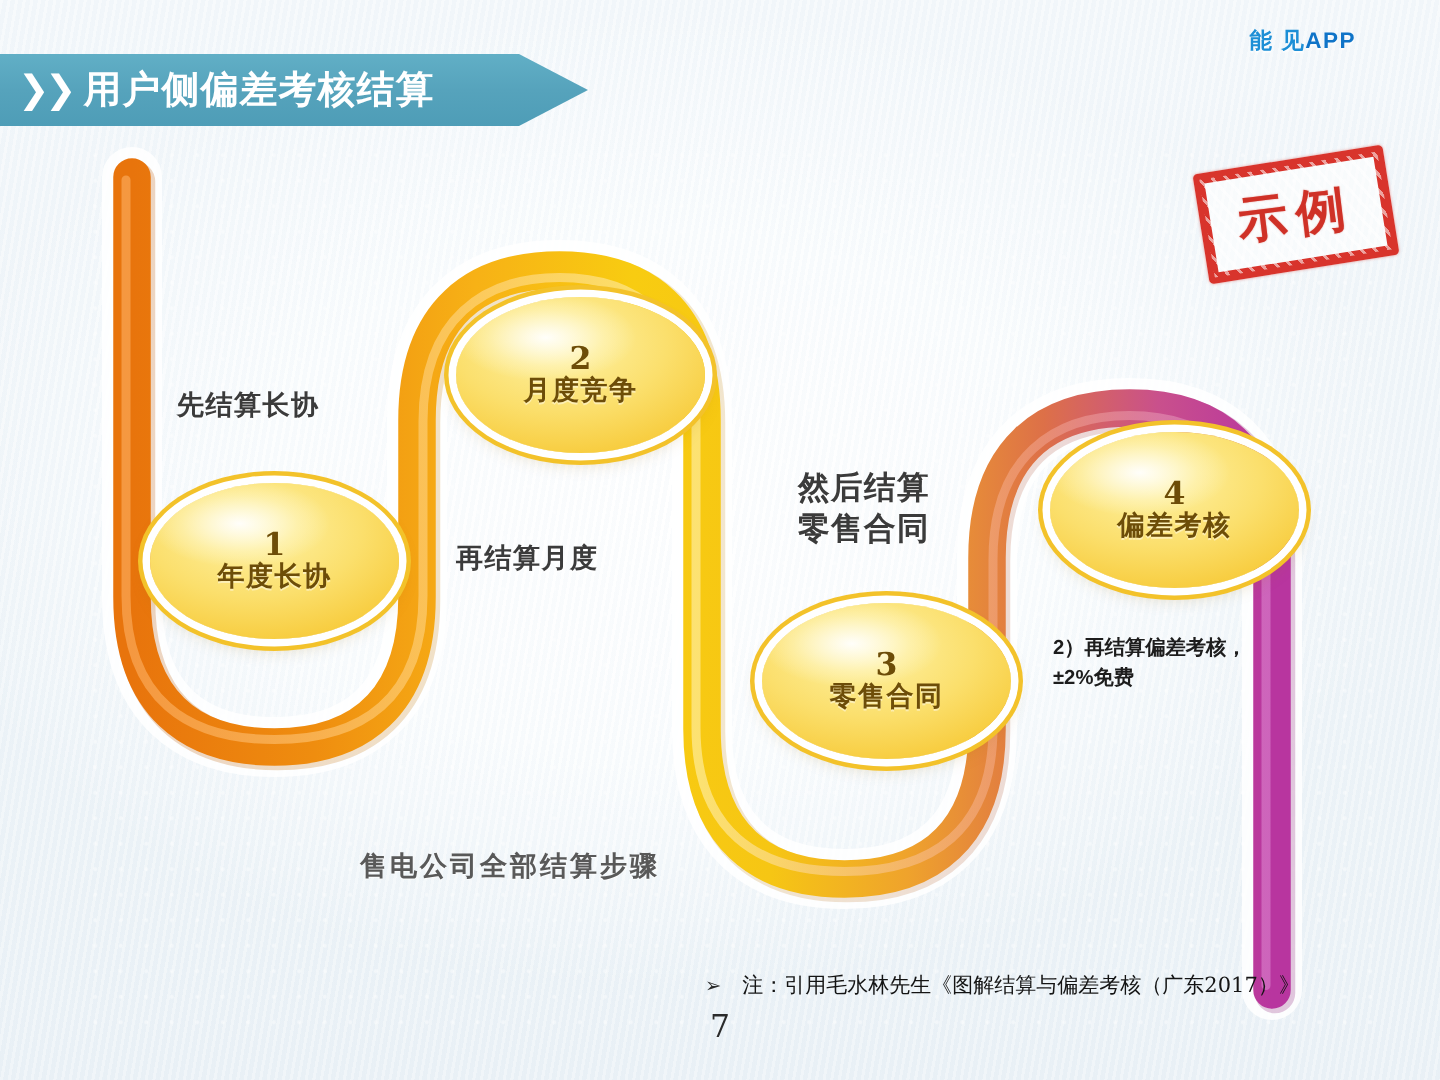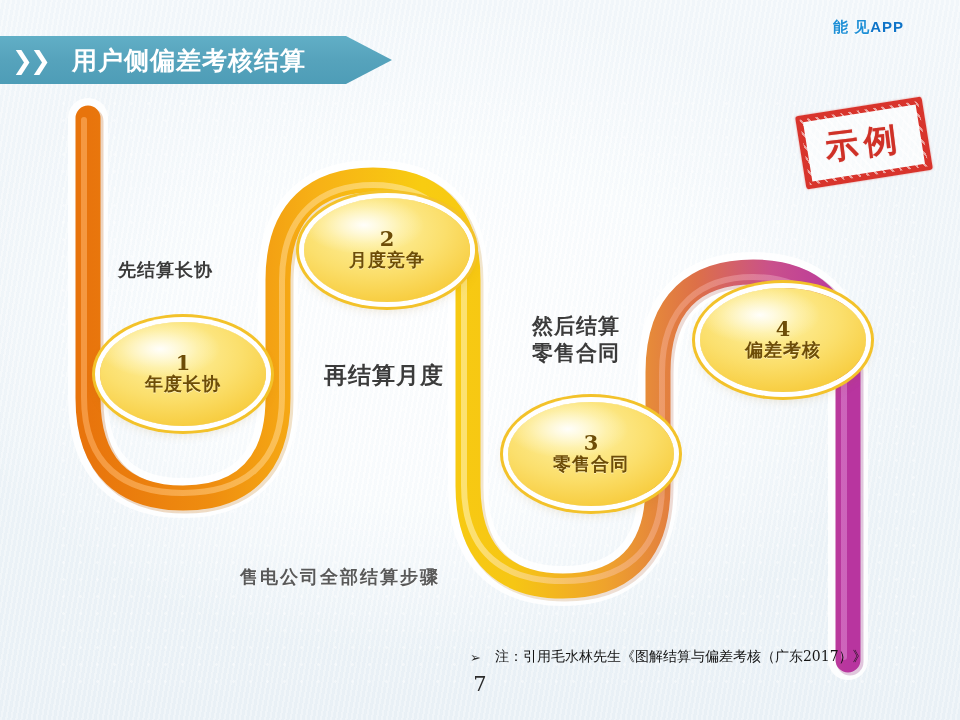--- a/index.html
+++ b/index.html
@@ -32,21 +32,21 @@
     background:linear-gradient(180deg,#61afc6 0%,#56a3bc 50%,#4e9db7 100%);
     clip-path:polygon(0 0, 346px 0, 392px 24px, 346px 48px, 0 48px);
     display:flex;align-items:center;
   }
   #banner .chev{
     color:#ffffff;font-size:25px;font-weight:bold;letter-spacing:-3px;
     margin-left:12px;line-height:1;
   }
   #banner .btitle{
     color:#ffffff;font-size:25px;font-weight:bold;letter-spacing:1px;
-    margin-left:24px;line-height:1;
+    margin-left:8px;line-height:1;
   }
 
   
   #logo{
     position:absolute;right:56px;top:18px;
     font-size:15px;font-weight:bold;color:#1d8fd6;
     letter-spacing:1px;
     text-shadow:0 1px 1px rgba(255,255,255,.8);
   }
   #logo .l2{color:#0f74c8;}
@@ -109,21 +109,21 @@
   #b2{left:304px;top:198px;width:166px;height:104px;}
   #b3{left:508px;top:402px;width:166px;height:104px;}
   #b4{left:700px;top:288px;width:166px;height:104px;}
 
   
   .cap{
     position:absolute;color:#3b3b3b;font-weight:bold;letter-spacing:1px;
     text-shadow:0 1px 0 rgba(255,255,255,.75);
   }
   #cap1{left:118px;top:258px;font-size:18px;}
-  #cap2{left:324px;top:360px;font-size:23px;}
+  #cap2{left:304px;top:360px;font-size:18px;}
   #cap3{left:532px;top:312px;font-size:21px;line-height:1.3;}
 
   
   #notes{
     position:absolute;left:702px;top:422px;width:186px;
     font-size:13.5px;font-weight:bold;color:#1d1d1d;line-height:1.45;
   }
   #notes .nblock{margin-bottom:13px;}
 
   
@@ -278,20 +278,24 @@
   </div>
 
   <div id="cap1" class="cap">先结算长协</div>
   <div id="cap2" class="cap">再结算月度</div>
   <div id="cap3" class="cap">
     <div>然后结算</div>
     <div>零售合同</div>
   </div>
 
   <div id="notes">
+    <div class="nblock">
+      <div>2）再结算偏差考核，</div>
+      <div>±2%免费</div>
+    </div>
   </div>
 
   <div id="bottomtitle">售电公司全部结算步骤</div>
 
   <div id="footnote">
     <span class="arrow">➢</span>
     <span>注：引用毛水林先生《图解结算与偏差考核（广东2017）》</span>
   </div>
 
   <div id="pageno">7</div>

